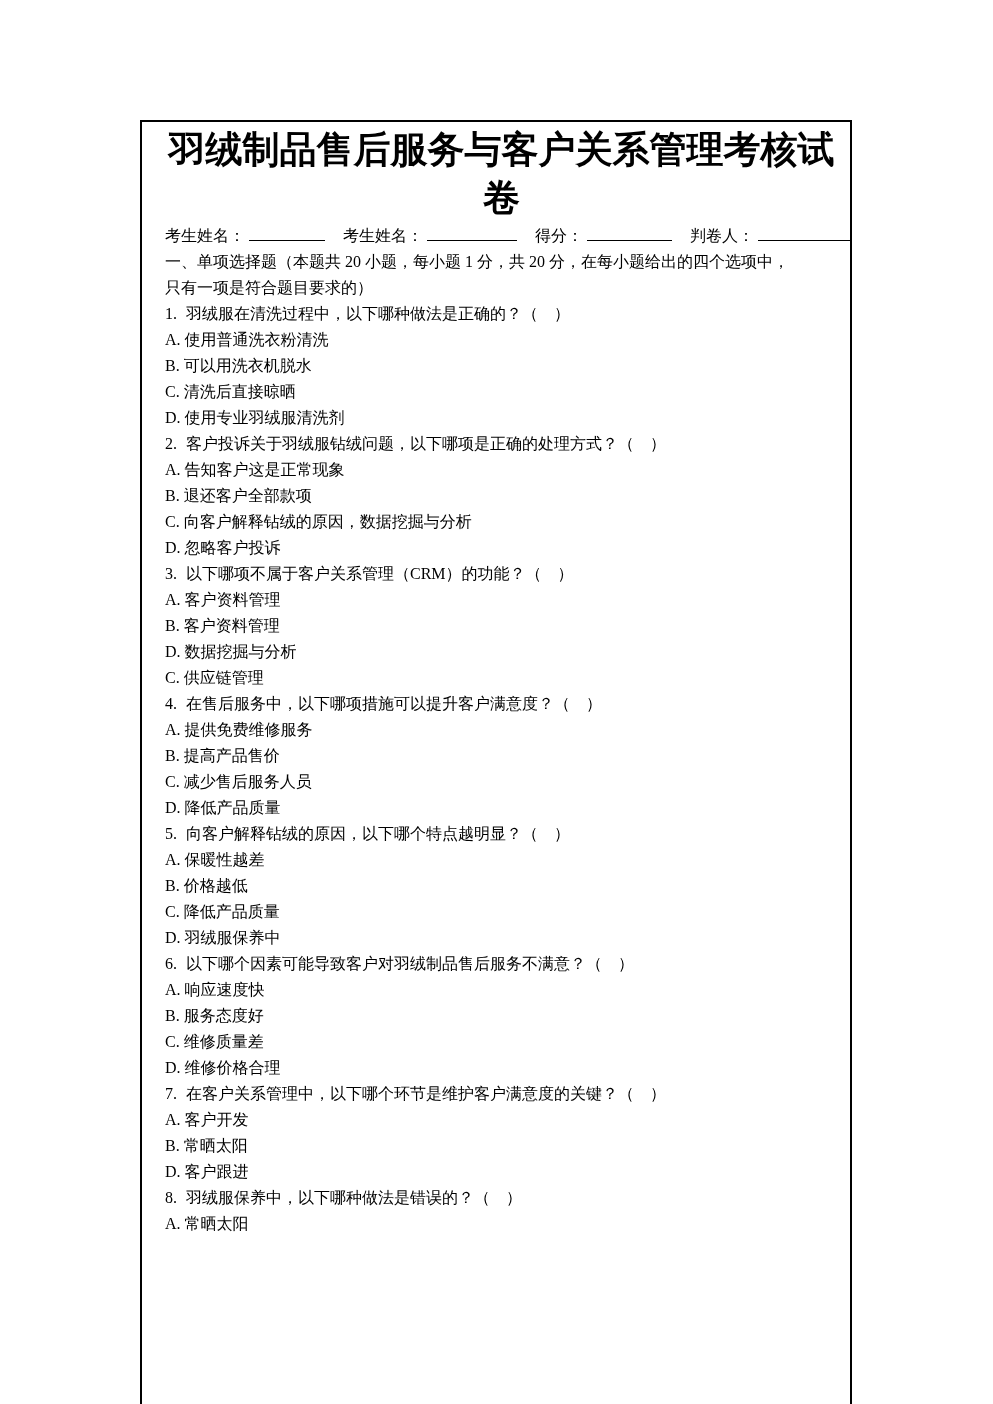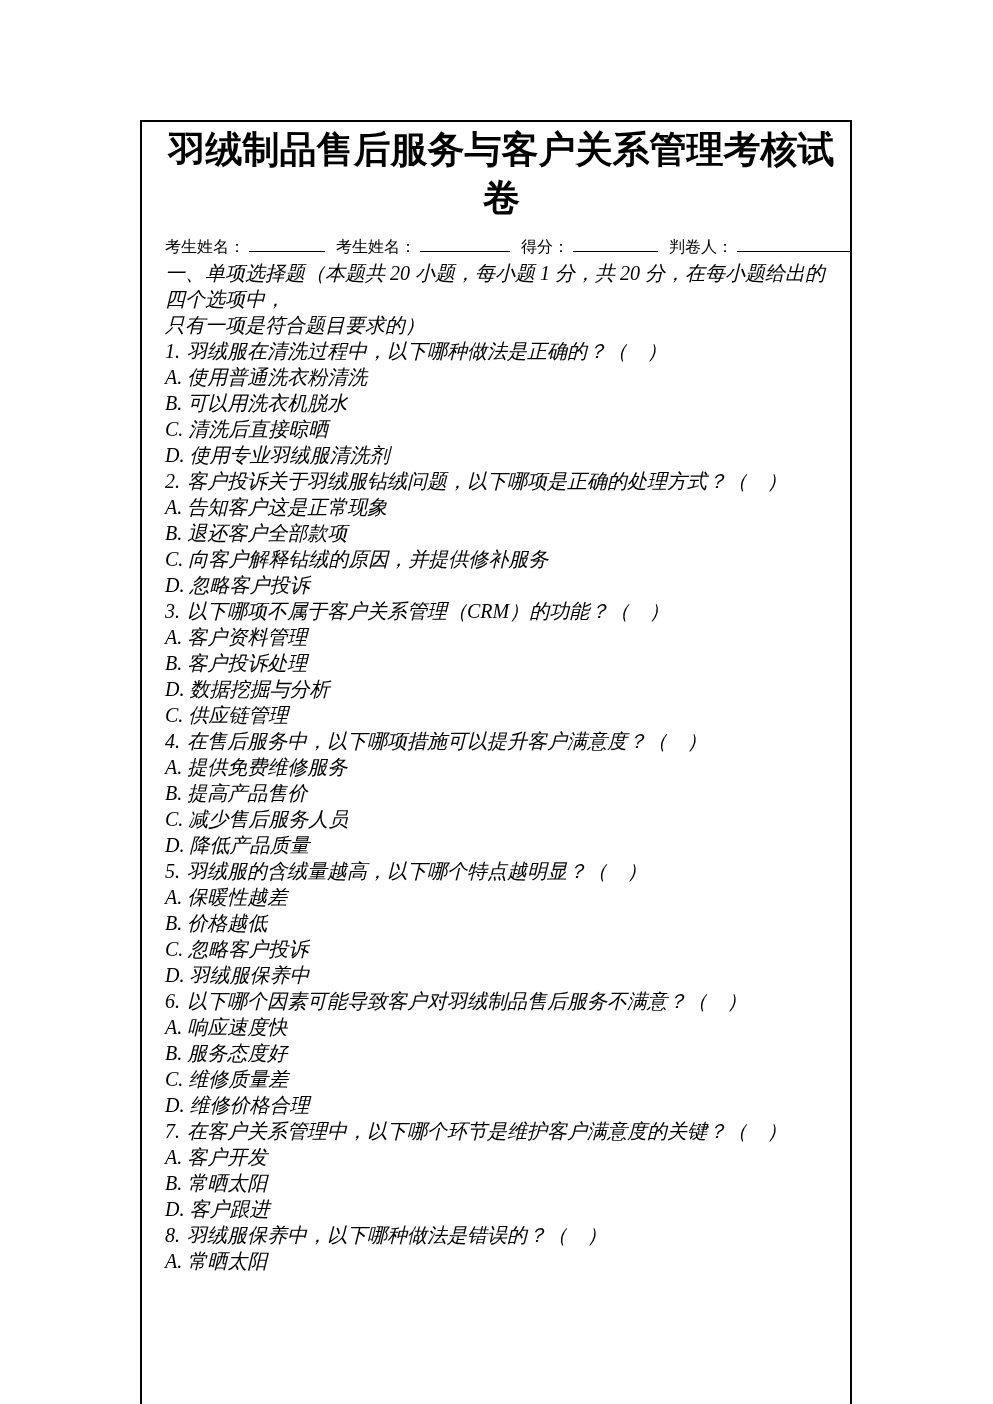--- a/index.html
+++ b/index.html
@@ -28,35 +28,36 @@
     text-align: center;
     white-space: nowrap;
   }
   .fields-row {
     display: flex;
     align-items: baseline;
     font-size: 16px;
     line-height: 26px;
     height: 26px;
     white-space: nowrap;
-    margin-top: 12px;
+    margin-top: 1px;
+    gap: 7px;
   }
   .field { display: inline-flex; align-items: baseline; }
   .field + .field { margin-left: 11px; }
   .blank {
     display: inline-block;
     height: 15px;
     border-bottom: 1px solid #000000;
     margin-left: 4px;
   }
   .blank.w76  { width: 76px; }
   .blank.w90  { width: 90px; }
   .blank.w85  { width: 85px; }
   .blank.w118 { width: 118px; }
-  .body-text { font-size: 20px; line-height: 26px; font-style: italic; }
+  .body-text { font-size: 16px; line-height: 26px; }
   .line { white-space: pre-wrap; }
   .q-line .q-num {
     display: inline-block;
     min-width: 14px;
     margin-right: 7px;
   }
   .q-stem { white-space: pre-wrap; }
   .opt-line { white-space: pre-wrap; }
 </style>
 </head>
@@ -96,45 +97,45 @@
       <div class="opt-line">A. 使用普通洗衣粉清洗</div>
       <div class="opt-line">B. 可以用洗衣机脱水</div>
       <div class="opt-line">C. 清洗后直接晾晒</div>
       <div class="opt-line">D. 使用专业羽绒服清洗剂</div>
     </div>
 
     <div>
       <div class="q-line"><span class="q-num">2.</span><span class="q-stem">客户投诉关于羽绒服钻绒问题，以下哪项是正确的处理方式？（　）</span></div>
       <div class="opt-line">A. 告知客户这是正常现象</div>
       <div class="opt-line">B. 退还客户全部款项</div>
-      <div class="opt-line">C. 向客户解释钻绒的原因，并提供修补服务</div>
+      <div class="opt-line">C. 向客户解释钻绒的原因，数据挖掘与分析</div>
       <div class="opt-line">D. 忽略客户投诉</div>
     </div>
 
     <div>
       <div class="q-line"><span class="q-num">3.</span><span class="q-stem">以下哪项不属于客户关系管理（CRM）的功能？（　）</span></div>
       <div class="opt-line">A. 客户资料管理</div>
-      <div class="opt-line">B. 客户投诉处理</div>
+      <div class="opt-line">B. 客户资料管理</div>
       <div class="opt-line">D. 数据挖掘与分析</div>
       <div class="opt-line">C. 供应链管理</div>
     </div>
 
     <div>
       <div class="q-line"><span class="q-num">4.</span><span class="q-stem">在售后服务中，以下哪项措施可以提升客户满意度？（　）</span></div>
       <div class="opt-line">A. 提供免费维修服务</div>
       <div class="opt-line">B. 提高产品售价</div>
       <div class="opt-line">C. 减少售后服务人员</div>
       <div class="opt-line">D. 降低产品质量</div>
     </div>
 
     <div>
-      <div class="q-line"><span class="q-num">5.</span><span class="q-stem">羽绒服的含绒量越高，以下哪个特点越明显？（　）</span></div>
+      <div class="q-line"><span class="q-num">5.</span><span class="q-stem">向客户解释钻绒的原因，以下哪个特点越明显？（　）</span></div>
       <div class="opt-line">A. 保暖性越差</div>
       <div class="opt-line">B. 价格越低</div>
-      <div class="opt-line">C. 忽略客户投诉</div>
+      <div class="opt-line">C. 降低产品质量</div>
       <div class="opt-line">D. 羽绒服保养中</div>
     </div>
 
     <div>
       <div class="q-line"><span class="q-num">6.</span><span class="q-stem">以下哪个因素可能导致客户对羽绒制品售后服务不满意？（　）</span></div>
       <div class="opt-line">A. 响应速度快</div>
       <div class="opt-line">B. 服务态度好</div>
       <div class="opt-line">C. 维修质量差</div>
       <div class="opt-line">D. 维修价格合理</div>
     </div>

